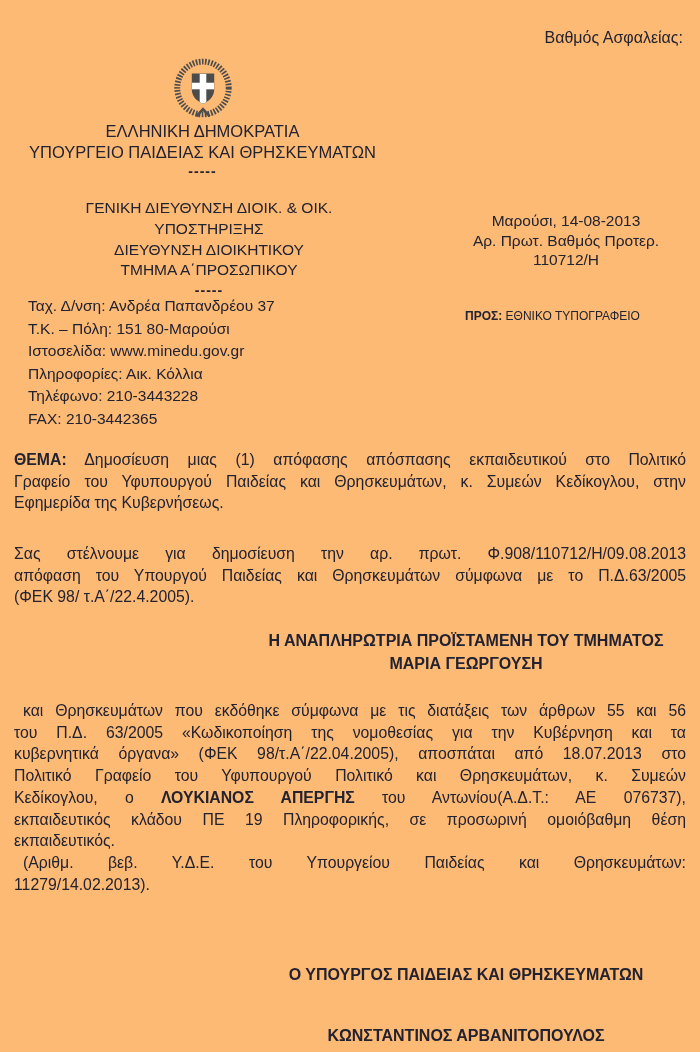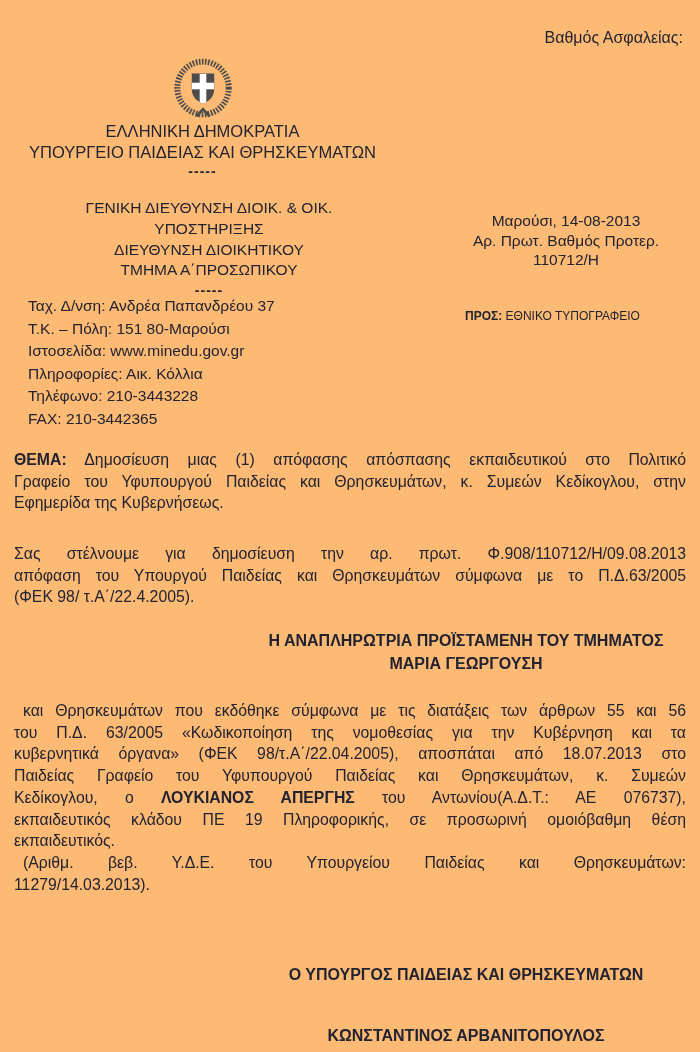--- a/index.html
+++ b/index.html
@@ -106,28 +106,28 @@
   <div id="sig1" class="sig">
     <div class="sig-title">Η ΑΝΑΠΛΗΡΩΤΡΙΑ ΠΡΟΪΣΤΑΜΕΝΗ ΤΟΥ ΤΜΗΜΑΤΟΣ</div>
     <div class="sig-name">ΜΑΡΙΑ ΓΕΩΡΓΟΥΣΗ</div>
   </div>
 
   <div id="decision" class="para">
     <div class="indent-first">
         <div class="tline"><span>και Θρησκευμάτων που εκδόθηκε σύμφωνα με τις διατάξεις των άρθρων 55 και 56</span></div>
         <div class="tline"><span>του Π.Δ. 63/2005 «Κωδικοποίηση της νομοθεσίας για την Κυβέρνηση και τα</span></div>
         <div class="tline"><span>κυβερνητικά όργανα» (ΦΕΚ 98/τ.Α΄/22.04.2005), αποσπάται από 18.07.2013 στο</span></div>
-        <div class="tline"><span>Παιδείας Γραφείο του Υφυπουργού Παιδείας και Θρησκευμάτων, κ. Συμεών</span></div>
+        <div class="tline"><span>Πολιτικό Γραφείο του Υφυπουργού Πολιτικό και Θρησκευμάτων, κ. Συμεών</span></div>
         <div class="tline"><span>Κεδίκογλου, ο </span><b>ΛΟΥΚΙΑΝΟΣ ΑΠΕΡΓΗΣ</b><span> του Αντωνίου(Α.Δ.Τ.: ΑΕ 076737),</span></div>
         <div class="tline"><span>εκπαιδευτικός κλάδου ΠΕ 19 Πληροφορικής, σε προσωρινή ομοιόβαθμη θέση</span></div>
         <div class="tline last"><span>εκπαιδευτικός.</span></div>
       </div>
     <div class="indent-first">
         <div class="tline"><span>(Αριθμ. βεβ. Υ.Δ.Ε. του Υπουργείου Παιδείας και Θρησκευμάτων:</span></div>
-        <div class="tline last"><span>11279/14.03.2013).</span></div>
+        <div class="tline last"><span>11279/14.02.2013).</span></div>
       </div>
   </div>
 
   <div id="sig2" class="sig">
     <div class="sig-title">Ο ΥΠΟΥΡΓΟΣ ΠΑΙΔΕΙΑΣ ΚΑΙ ΘΡΗΣΚΕΥΜΑΤΩΝ</div>
     <div class="sig-name">ΚΩΝΣΤΑΝΤΙΝΟΣ ΑΡΒΑΝΙΤΟΠΟΥΛΟΣ</div>
   </div>
 
 </div>
 

